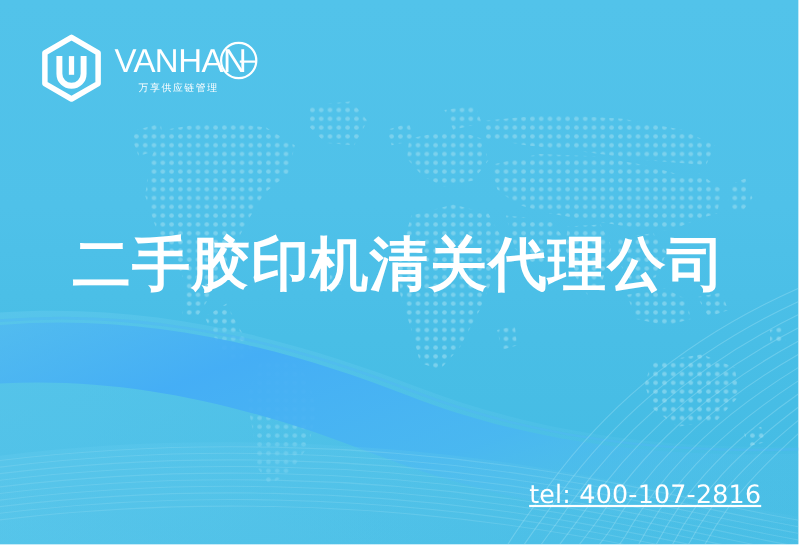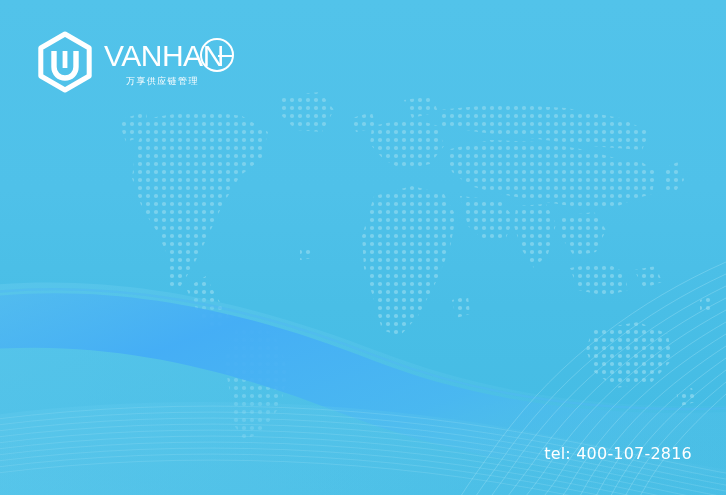--- a/index.html
+++ b/index.html
@@ -109,24 +109,25 @@
     line-height:62px;
     white-space:nowrap;
   }
 
   
   #phone{
     position:absolute;
     right:34px;
     bottom:32px;
     font-family:"DejaVu Sans","Liberation Sans",sans-serif;
-    font-size:16px;
+    font-size:23px;
     letter-spacing:0.2px;
     color:#ffffff;
     white-space:nowrap;
+    text-decoration:underline;
   }
 </style>
 </head>
 <body>
 
 <div id="banner">
 
   <div class="map-layer">
     <svg viewBox="0 0 726 495" xmlns="http://www.w3.org/2000/svg" aria-hidden="true">
       <defs>
@@ -256,16 +257,17 @@
         <rect x="28.6" y="20" width="4.8" height="17" fill="#ffffff"></rect>
       </svg>
     </span>
     <span id="logo-word">
       <span class="wordmark">VANHAN</span>
       <span class="gmark"></span>
       <span class="subtitle">万享供应链管理</span>
     </span>
   </div>
 
+  <div id="headline">二手胶印机清关代理公司</div>
 
   <div id="phone">tel: 400-107-2816</div>
 
 </div>
 
 </body></html>

